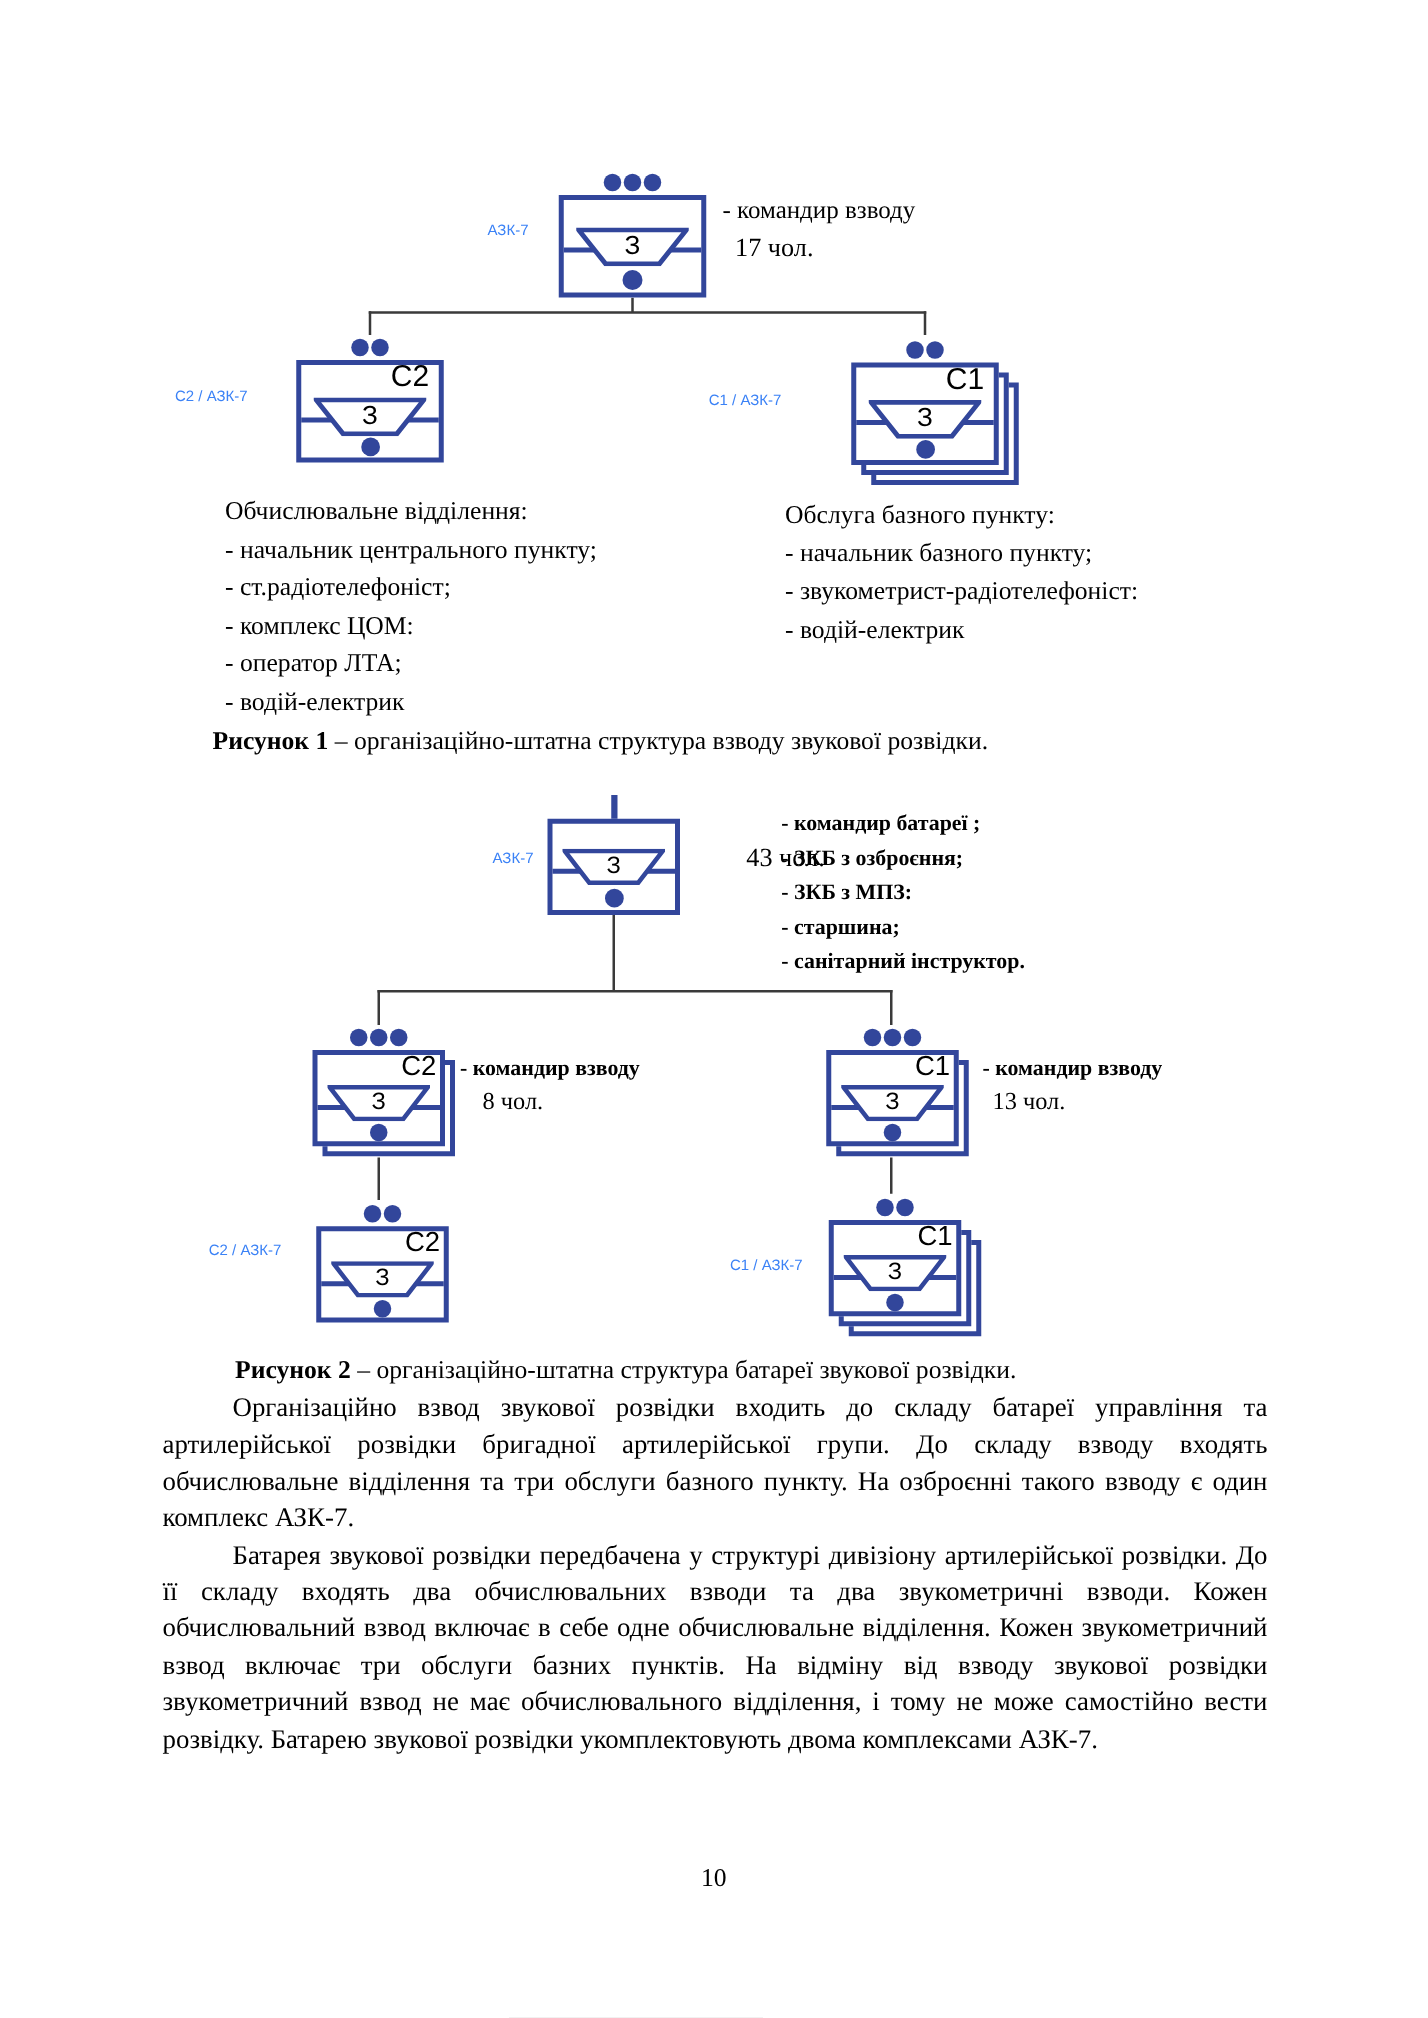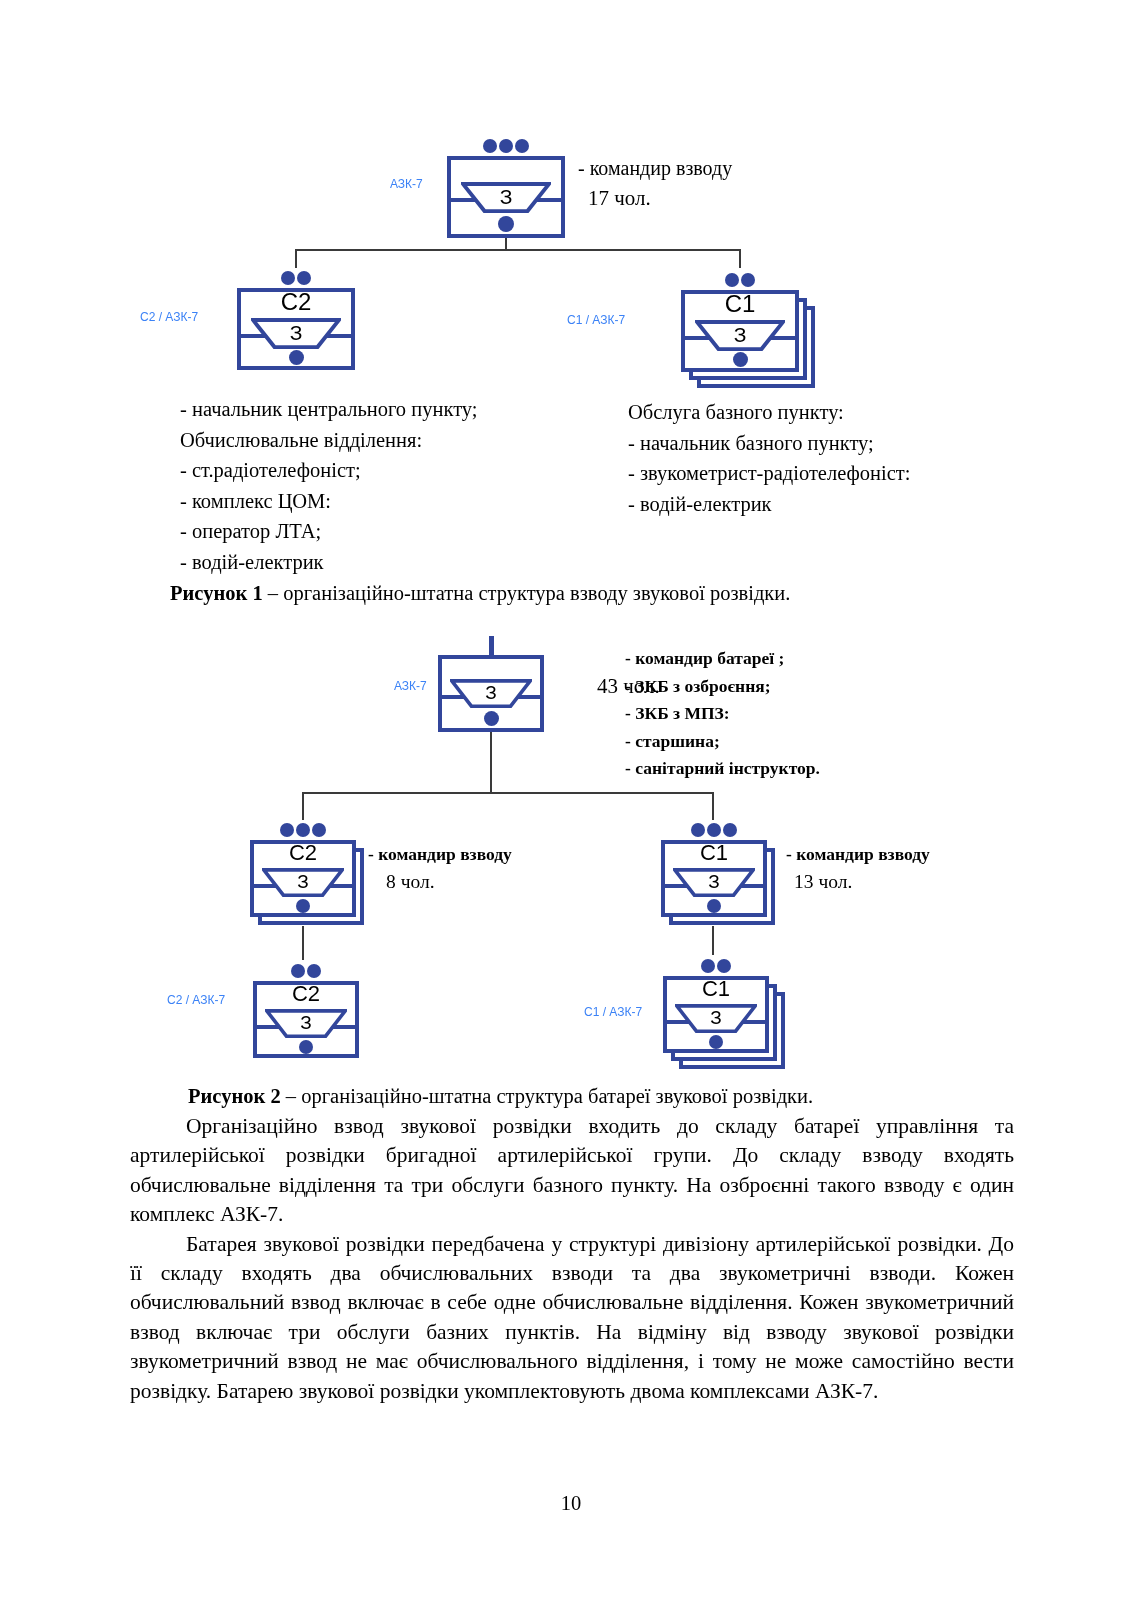--- a/index.html
+++ b/index.html
@@ -16,21 +16,21 @@
   
   .unit{position:absolute;}
   .ubox,.ustack{position:absolute;box-sizing:border-box;background:#fff;border:4px solid #32469B;}
   .ubox{left:0;top:0;width:100%;height:100%;z-index:3;}
   .ustack{width:100%;height:100%;}
   .ustack.s1{left:8px;top:8px;z-index:2;}
   .ustack.s2{left:16px;top:16px;z-index:1;}
   .udots{position:absolute;bottom:100%;left:50%;transform:translateX(-50%);display:flex;gap:2px;padding-bottom:3px;z-index:4;}
   .udots i{display:block;width:14px;height:14px;border-radius:50%;background:#32469B;}
   .utitle{position:absolute;left:0;width:100%;text-align:center;color:#000;
-          font-family:"Liberation Sans",sans-serif;z-index:2;}
+          font-family:"Liberation Sans",sans-serif;z-index:2;padding-left:32px;}
   .midline{position:absolute;left:0;right:0;height:4px;background:#32469B;z-index:1;}
   .trap{position:absolute;left:50%;z-index:2;}
   .trap svg{display:block;width:100%;height:100%;}
   .trap polygon{fill:#ffffff;stroke:#32469B;stroke-width:4;}
   .trap-label{position:absolute;left:0;top:0;width:100%;text-align:center;
               font-family:"Liberation Sans",sans-serif;color:#000;}
   .ucircle{position:absolute;left:50%;border-radius:50%;background:#32469B;z-index:2;}
 
   
   .size-a{width:118px;height:82px;}
@@ -135,22 +135,22 @@
             <polygon points="2,2 90,2 68,30 24,30"></polygon>
           </svg>
         <span class="trap-label">З</span>
       </div>
       <div class="ucircle"></div>
     </div>
   </div>
   <div class="gray-label" style="left:567px;top:313px;">С1 / АЗК-7</div>
 
   <div class="ulist" style="left:180px;top:394px;">
+    <div>Обчислювальне відділення:</div>
     <div>- начальник центрального пункту;</div>
-    <div>Обчислювальне відділення:</div>
     <div>- ст.радіотелефоніст;</div>
     <div>- комплекс ЦОМ:</div>
     <div>- оператор ЛТА;</div>
     <div>- водій-електрик</div>
   </div>
   <div class="ulist" style="left:628px;top:397px;">
     <div>Обслуга базного пункту:</div>
     <div>- начальник базного пункту;</div>
     <div>- звукометрист-радіотелефоніст:</div>
     <div>- водій-електрик</div>

